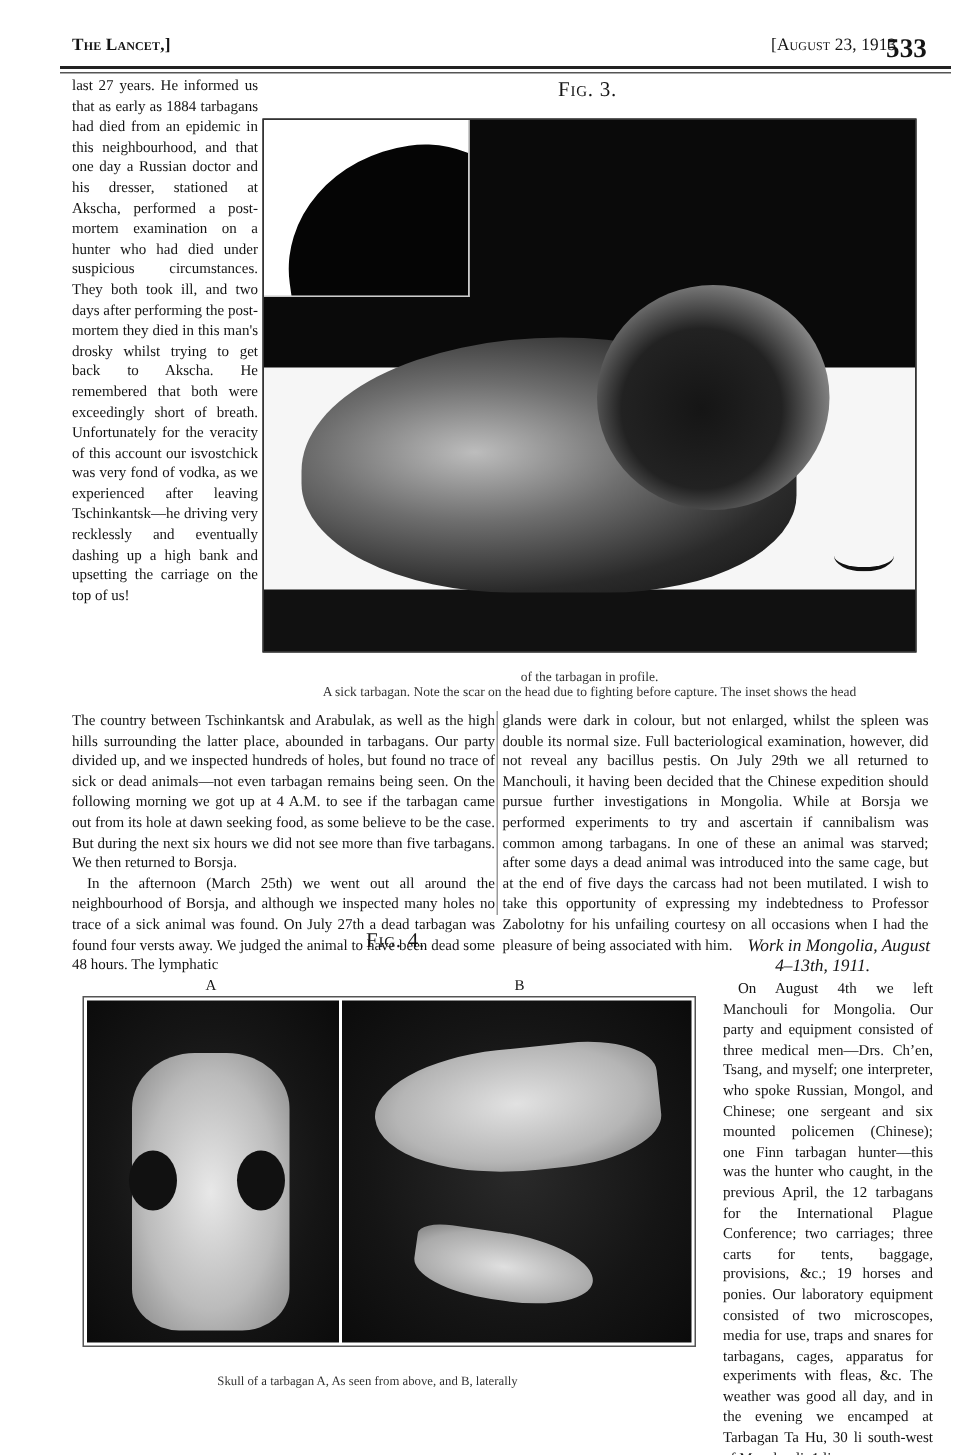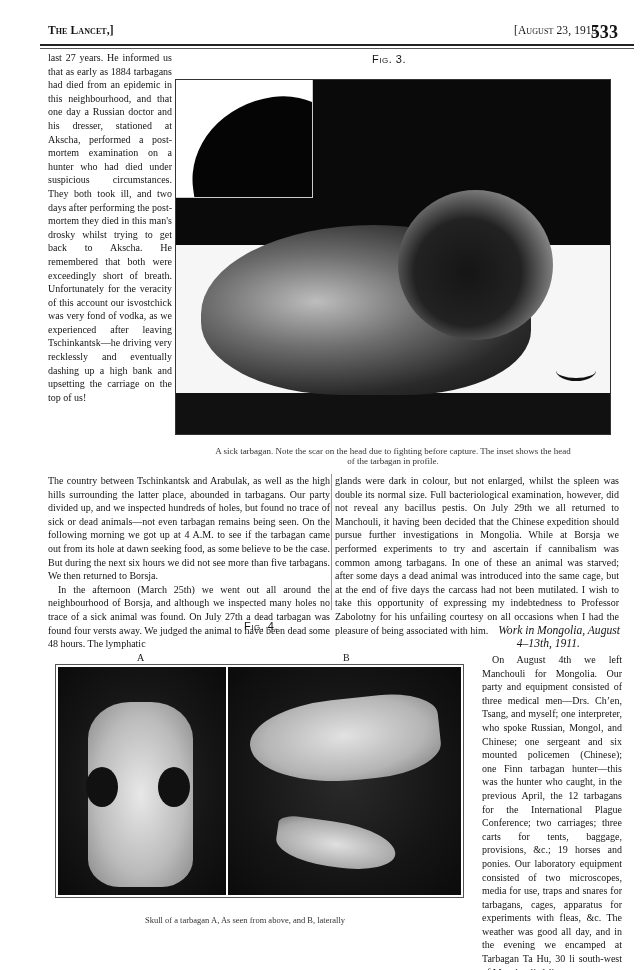--- a/index.html
+++ b/index.html
@@ -15,21 +15,21 @@
 
   .col { font-family: Liberation Serif, serif; font-size: 10px; line-height: 13.6px; text-align: justify; }
   .col p { margin: 0; }
   .indent { text-indent: 10px; }
   .narrow { left: 48px; top: 51px; width: 124px; }
   .full-l { left: 48px; top: 474px; width: 282px; }
   .full-r { left: 335px; top: 474px; width: 284px; }
   .side { left: 482px; top: 653px; width: 140px; }
   .vline { left: 331px; top: 474px; width: 1px; height: 136px; background: #999; }
 
-  .fig-label { font-family: Liberation Sans, sans-serif; font-size: 11px; font-variant: small-caps; letter-spacing: 0.5px; }
+  .fig-label { font-family: Liberation Serif, serif; font-size: 14px; font-variant: small-caps; letter-spacing: 0.5px; }
   .caption { font-family: "Liberation Serif", serif; font-size: 9px; text-align: center; color: #333; }
 
   .fig3 { left: 175px; top: 79px; width: 434px; height: 354px; border: 1px solid #333; background: #0a0a0a; overflow: hidden; }
   .inset { position: absolute; left: 0; top: 0; width: 136px; height: 117px; background: #fff; border-right: 1px solid #ccc; border-bottom: 1px solid #ccc; overflow: hidden; }
   .inset-head { position: absolute; left: 15px; top: 18px; width: 160px; height: 140px; background: #050505; border-radius: 60% 45% 0 30%; transform: rotate(-8deg); }
   .table-top { position: absolute; left: 0; top: 165px; width: 434px; height: 160px; background: #f6f6f6; }
   .table-edge { position: absolute; left: 0; top: 313px; width: 434px; height: 41px; background: #111; }
   .body-fur { position: absolute; left: 25px; top: 145px; width: 330px; height: 170px; background: radial-gradient(ellipse at 35% 45%, #bdbdbd 0%, #6e6e6e 35%, #2a2a2a 70%, #111 100%); border-radius: 55% 50% 40% 45%; }
   .head-fur { position: absolute; left: 222px; top: 110px; width: 155px; height: 150px; background: radial-gradient(circle at 45% 55%, #151515 0%, #222 45%, #8a8a8a 75%, #ddd 100%); border-radius: 50%; }
   .claws { position: absolute; left: 380px; top: 280px; width: 40px; height: 18px; border-bottom: 3px solid #111; border-radius: 0 0 50% 50%; }
@@ -64,22 +64,22 @@
   <div class="table-top"></div>
   <div class="table-edge"></div>
   <div class="body-fur"></div>
   <div class="head-fur"></div>
   <div class="claws"></div>
   <div class="inset">
     <div class="inset-head"></div>
   </div>
 </div>
 <div class="abs caption" style="left:175px; top:446px; width:436px;">
+  <div>of the tarbagan in profile.</div>
   <div>A sick tarbagan.   Note the scar on the head due to fighting before capture.   The inset shows the head</div>
-  <div>of the tarbagan in profile.</div>
 </div>
 
 <div class="abs col full-l">
   <p class="indent" style="text-indent:0">The country between Tschinkantsk and Arabulak, as well as the high hills surrounding the latter place, abounded in tarbagans. Our party divided up, and we inspected hundreds of holes, but found no trace of sick or dead animals—not even tarbagan remains being seen. On the following morning we got up at 4 A.M. to see if the tarbagan came out from its hole at dawn seeking food, as some believe to be the case. But during the next six hours we did not see more than five tarbagans. We then returned to Borsja.</p>
   <p class="indent">In the afternoon (March 25th) we went out all around the neighbourhood of Borsja, and although we inspected many holes no trace of a sick animal was found. On July 27th a dead tarbagan was found four versts away. We judged the animal to have been dead some 48 hours. The lymphatic</p>
 </div>
 <div class="abs vline"></div>
 <div class="abs col full-r">
   <p>glands were dark in colour, but not enlarged, whilst the spleen was double its normal size. Full bacteriological examination, however, did not reveal any bacillus pestis. On July 29th we all returned to Manchouli, it having been decided that the Chinese expedition should pursue further investigations in Mongolia. While at Borsja we performed experiments to try and ascertain if cannibalism was common among tarbagans. In one of these an animal was starved; after some days a dead animal was introduced into the same cage, but at the end of five days the carcass had not been mutilated. I wish to take this opportunity of expressing my indebtedness to Professor Zabolotny for his unfailing courtesy on all occasions when I had the pleasure of being associated with him.</p>
 </div>

